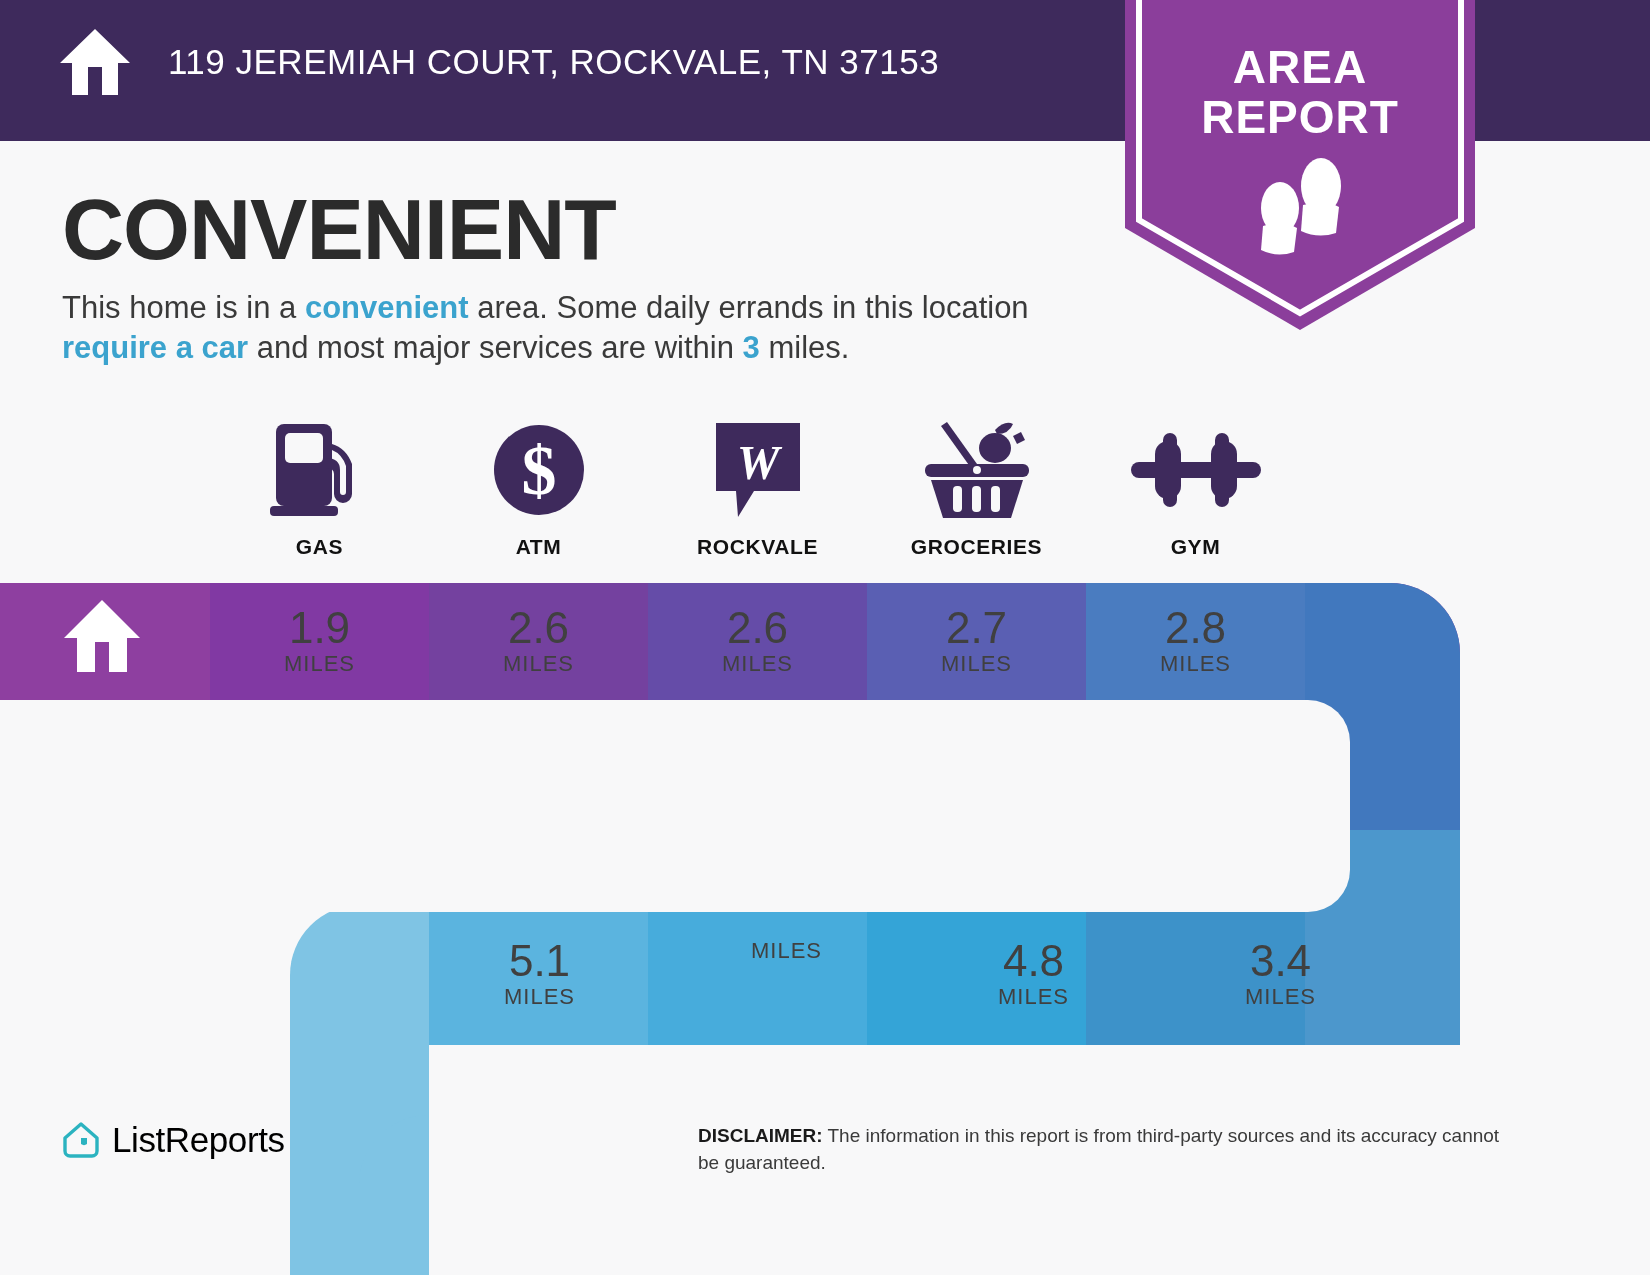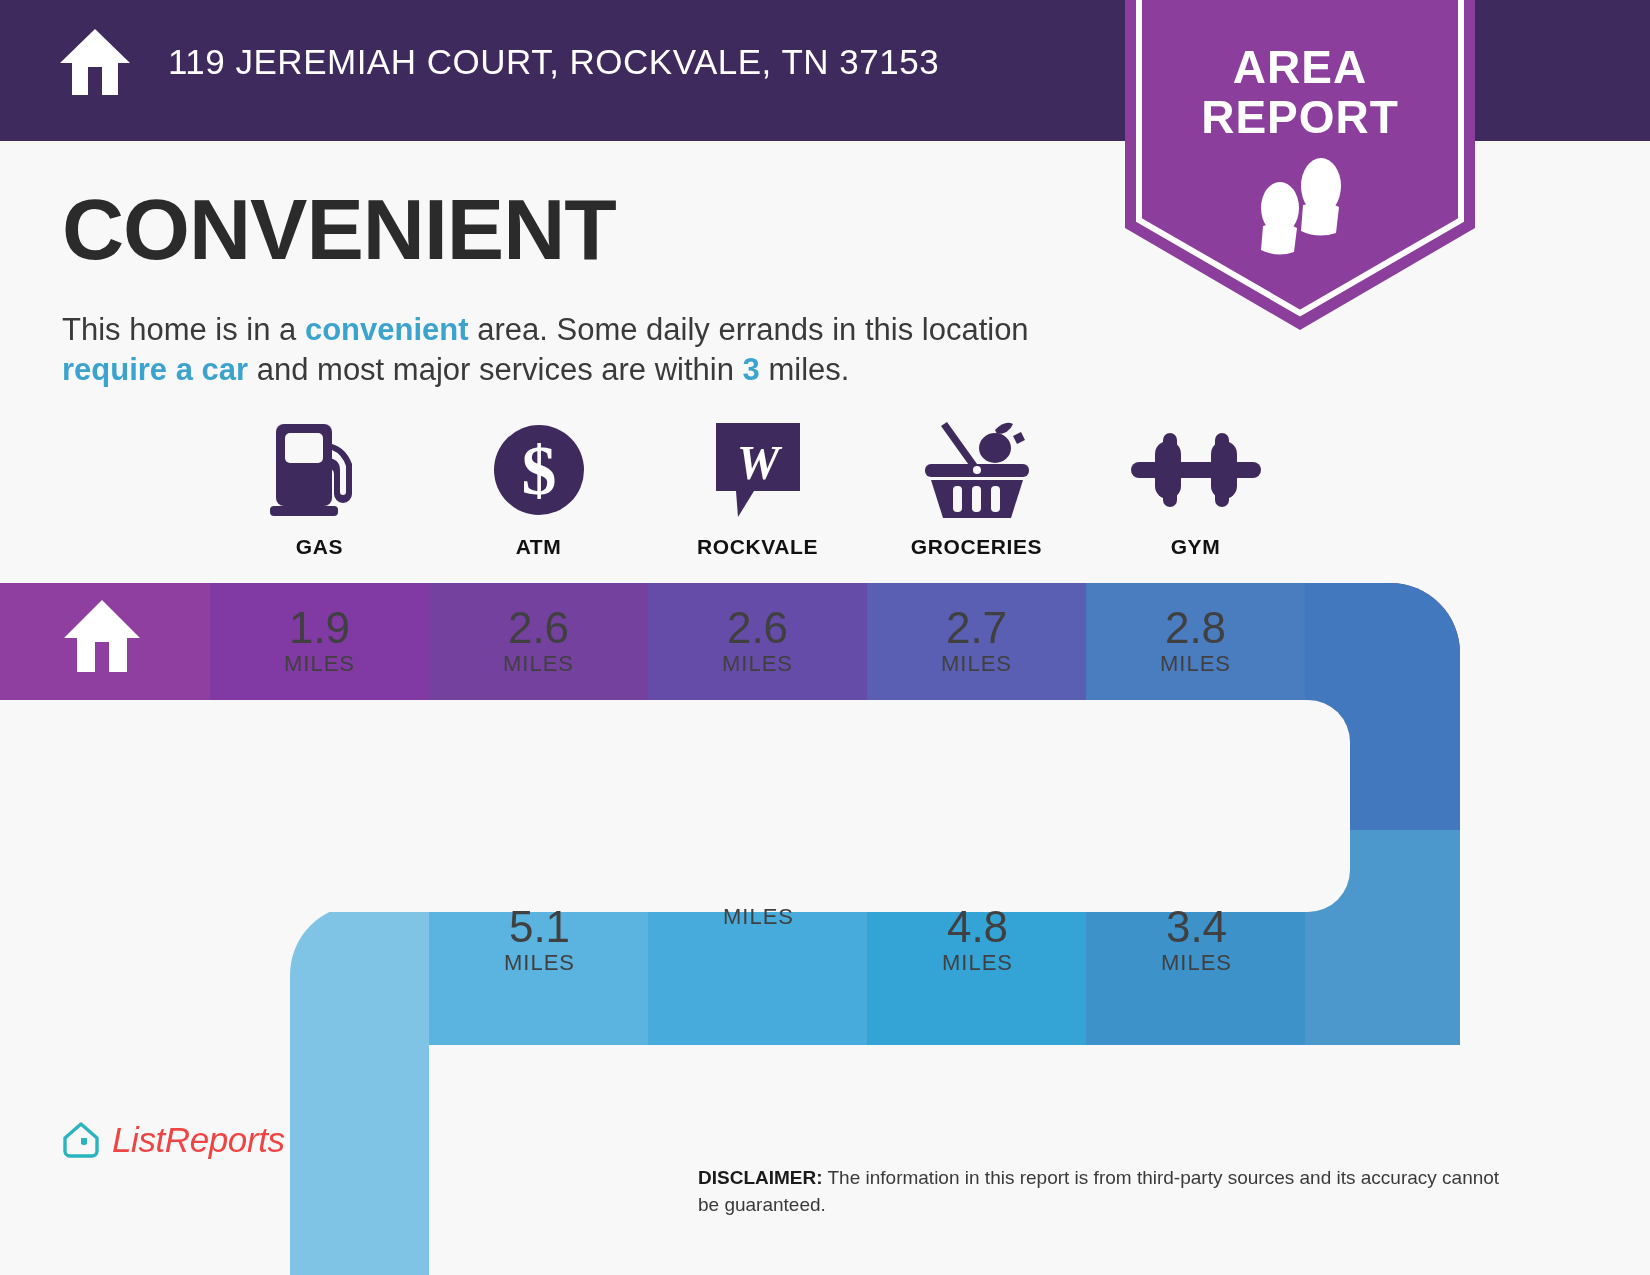--- a/index.html
+++ b/index.html
@@ -37,21 +37,21 @@
     font-size:46px;line-height:50px;font-weight:700;letter-spacing:1px;
   }
   
   .title{
     position:absolute;left:62px;top:186px;
     font-size:86px;line-height:86px;font-weight:700;color:#2B2B2B;
     letter-spacing:-1px;
   }
   .subtitle{
     position:absolute;left:62px;top:288px;width:1010px;
-    font-size:31px;line-height:40px;color:#3A3A3A;font-weight:400;margin-top:22px;
+    font-size:31px;line-height:40px;color:#3A3A3A;font-weight:400;
   }
   .accent{color:#3BA3CE;font-weight:700;}
   
   .icon-row{position:absolute;display:flex;}
   .icon-cell{
     width:219px;display:flex;flex-direction:column;
     align-items:center;justify-content:flex-end;
   }
   .icon-glyph{height:100px;display:flex;align-items:center;justify-content:center;}
   .icon-glyph svg{display:block;}
@@ -64,36 +64,36 @@
   
   .ribbon{position:absolute;left:0;top:575px;width:1650px;height:700px;z-index:1;}
   
   .values{position:absolute;display:flex;z-index:3;pointer-events:none;}
   .val-cell{
     width:219px;text-align:center;color:#404040;
   }
   .val-num{font-size:44px;line-height:46px;font-weight:400;}
   .val-unit{font-size:22px;line-height:26px;letter-spacing:1px;font-weight:400;}
   #values-top{left:210px;top:605px;}
-  #values-bottom{left:430px;top:904px;}
+  #values-bottom{left:430px;top:938px;gap:28px;}
   
   .white-card{
     position:absolute;left:-40px;top:700px;width:1390px;height:212px;
     background:#F8F8F9;border-radius:0 42px 42px 0;z-index:2;
   }
   
   .logo{
     position:absolute;left:62px;top:1120px;
     display:flex;align-items:center;gap:12px;z-index:4;
   }
   .logo-mark{width:38px;height:38px;display:block;}
-  .logo-text{font-size:35px;color:#ef4444;font-weight:400;letter-spacing:-.4px;font-style:italic;}
+  .logo-text{font-size:35px;color:#000000;font-weight:400;letter-spacing:-.4px;}
   .disclaimer{
     position:absolute;left:698px;top:1122px;width:812px;
-    font-size:19px;line-height:27px;color:#3A3A3A;z-index:4;margin-top:42px;
+    font-size:19px;line-height:27px;color:#3A3A3A;z-index:4;
   }
   .disclaimer b{font-weight:700;color:#1A1A1A;}
 </style>
 </head>
 <body>
 
 <div class="header">
   <div class="header-inner">
     <span class="home-icon">
       <svg viewBox="0 0 74 70" width="74" height="70">

